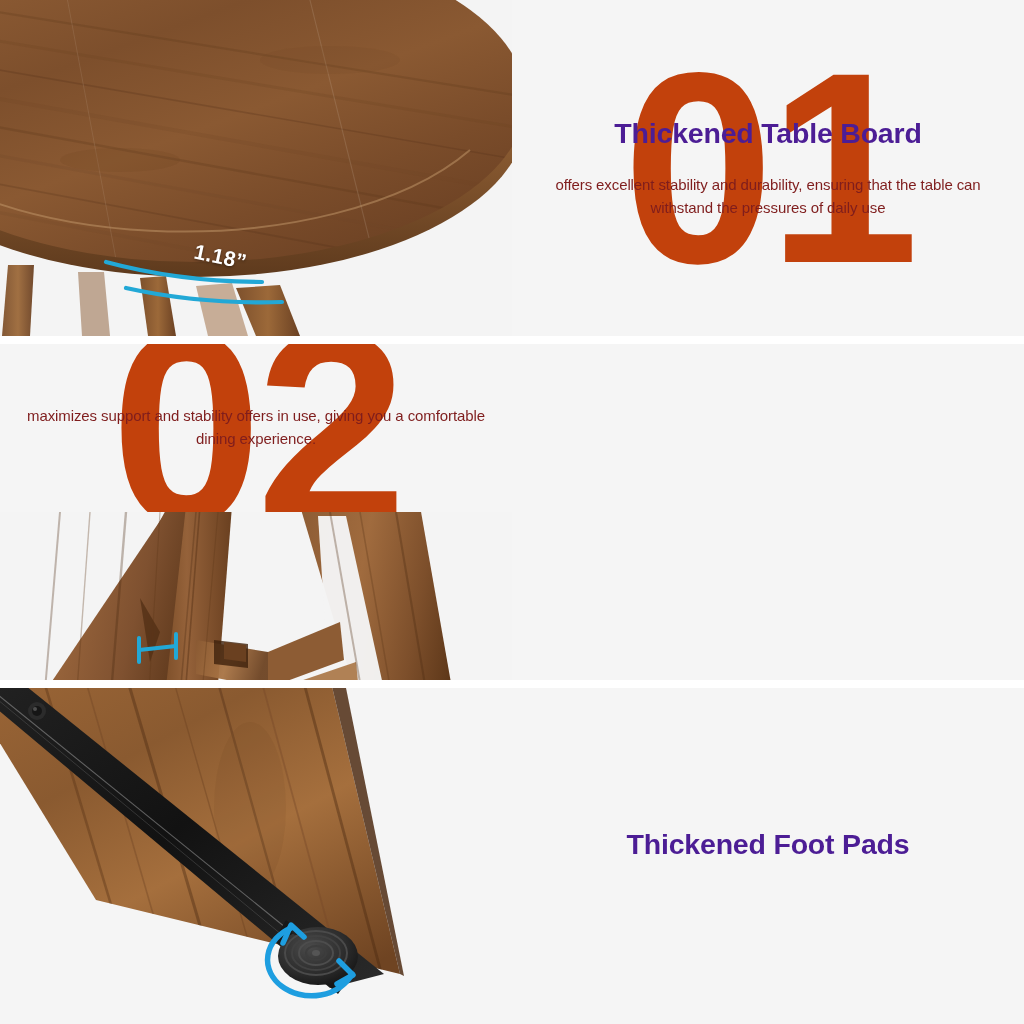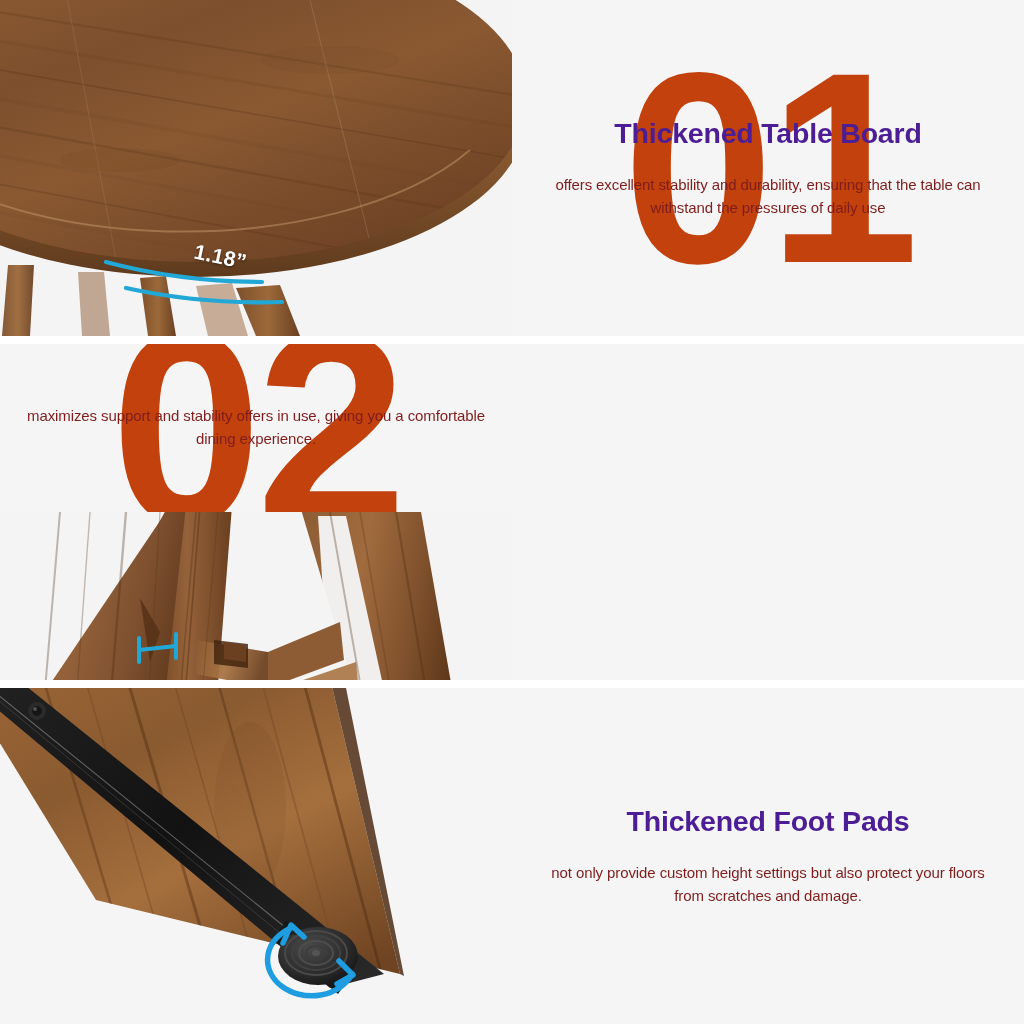--- a/index.html
+++ b/index.html
@@ -340,18 +340,17 @@
           <path d="M291,240 A44,36 0 1 0 352,286"></path>
           <path d="M283,255 L291,237 L304,249" stroke-linejoin="round"></path>
           <path d="M339,273 L353,287 L337,296" stroke-linejoin="round"></path>
         </g>
       </svg>
     </div>
 
     <div class="half copy">
       <div class="copy-inner">
         <div class="feature-title">Thickened Foot Pads</div>
-        <div class="feature-desc">not only provide custom height settings but also protect your floors from scratches and damage.</div>
       </div>
     </div>
   </div>
 
 </div>
 
 </body></html>

